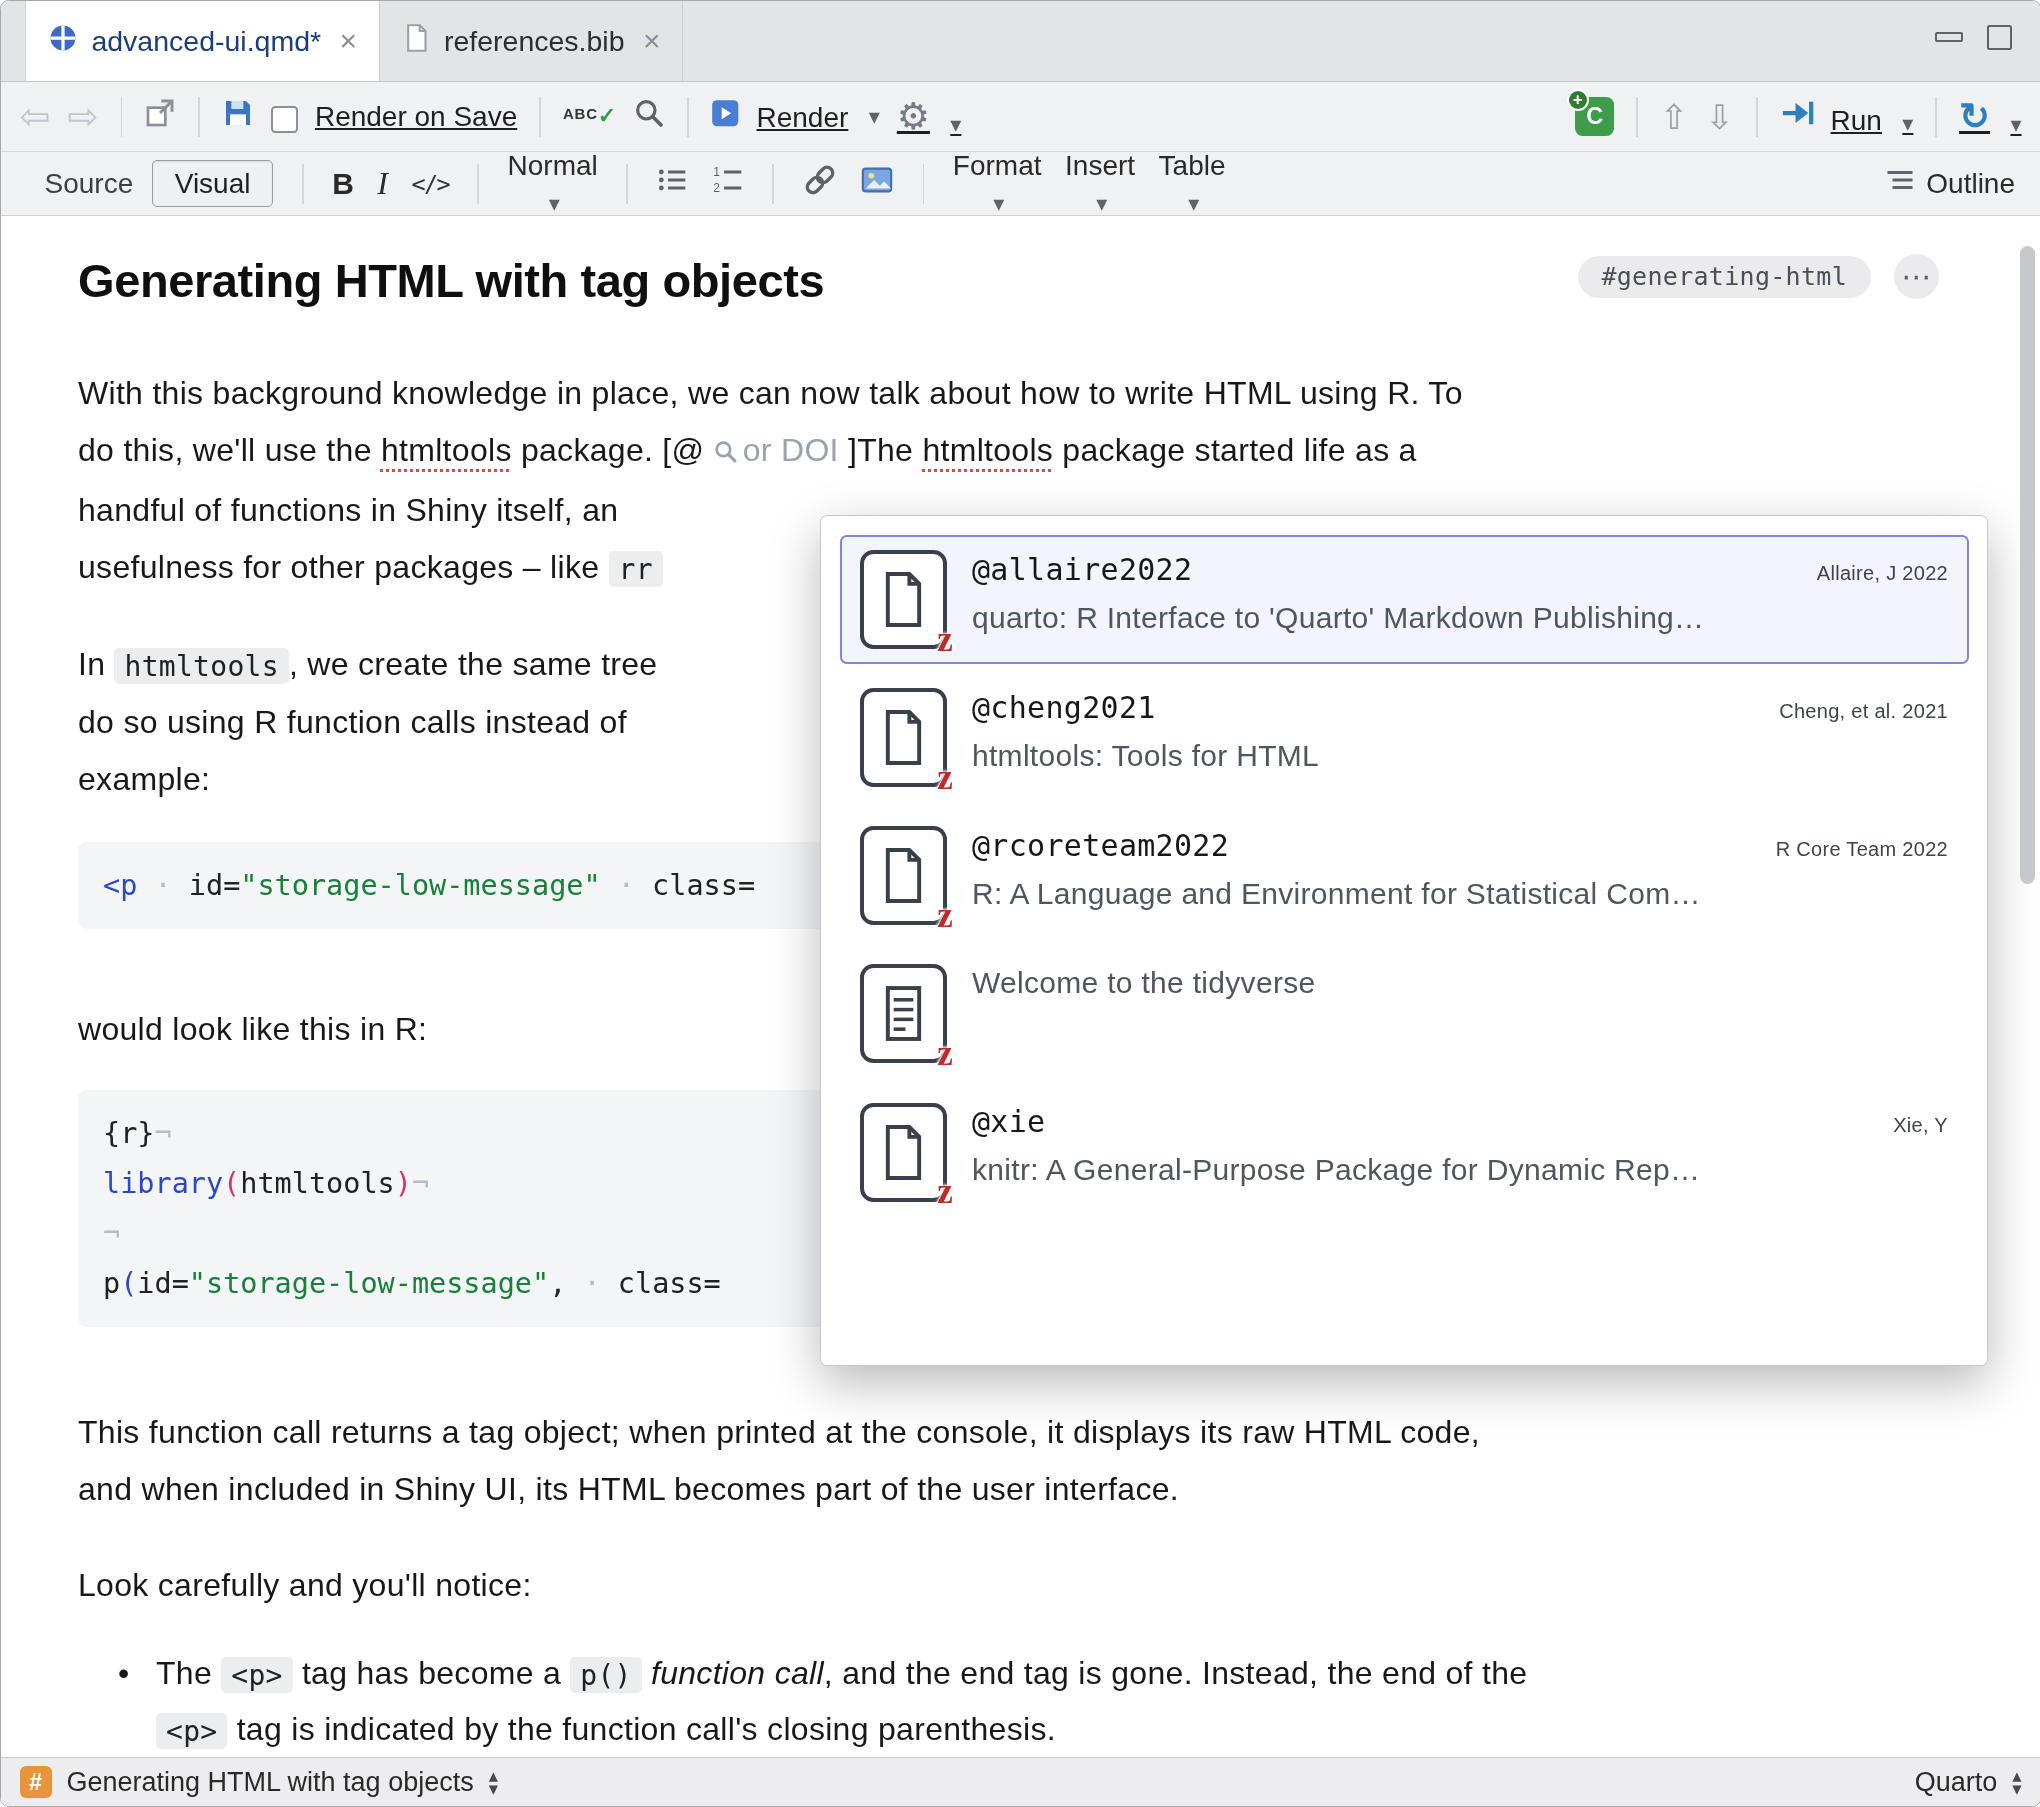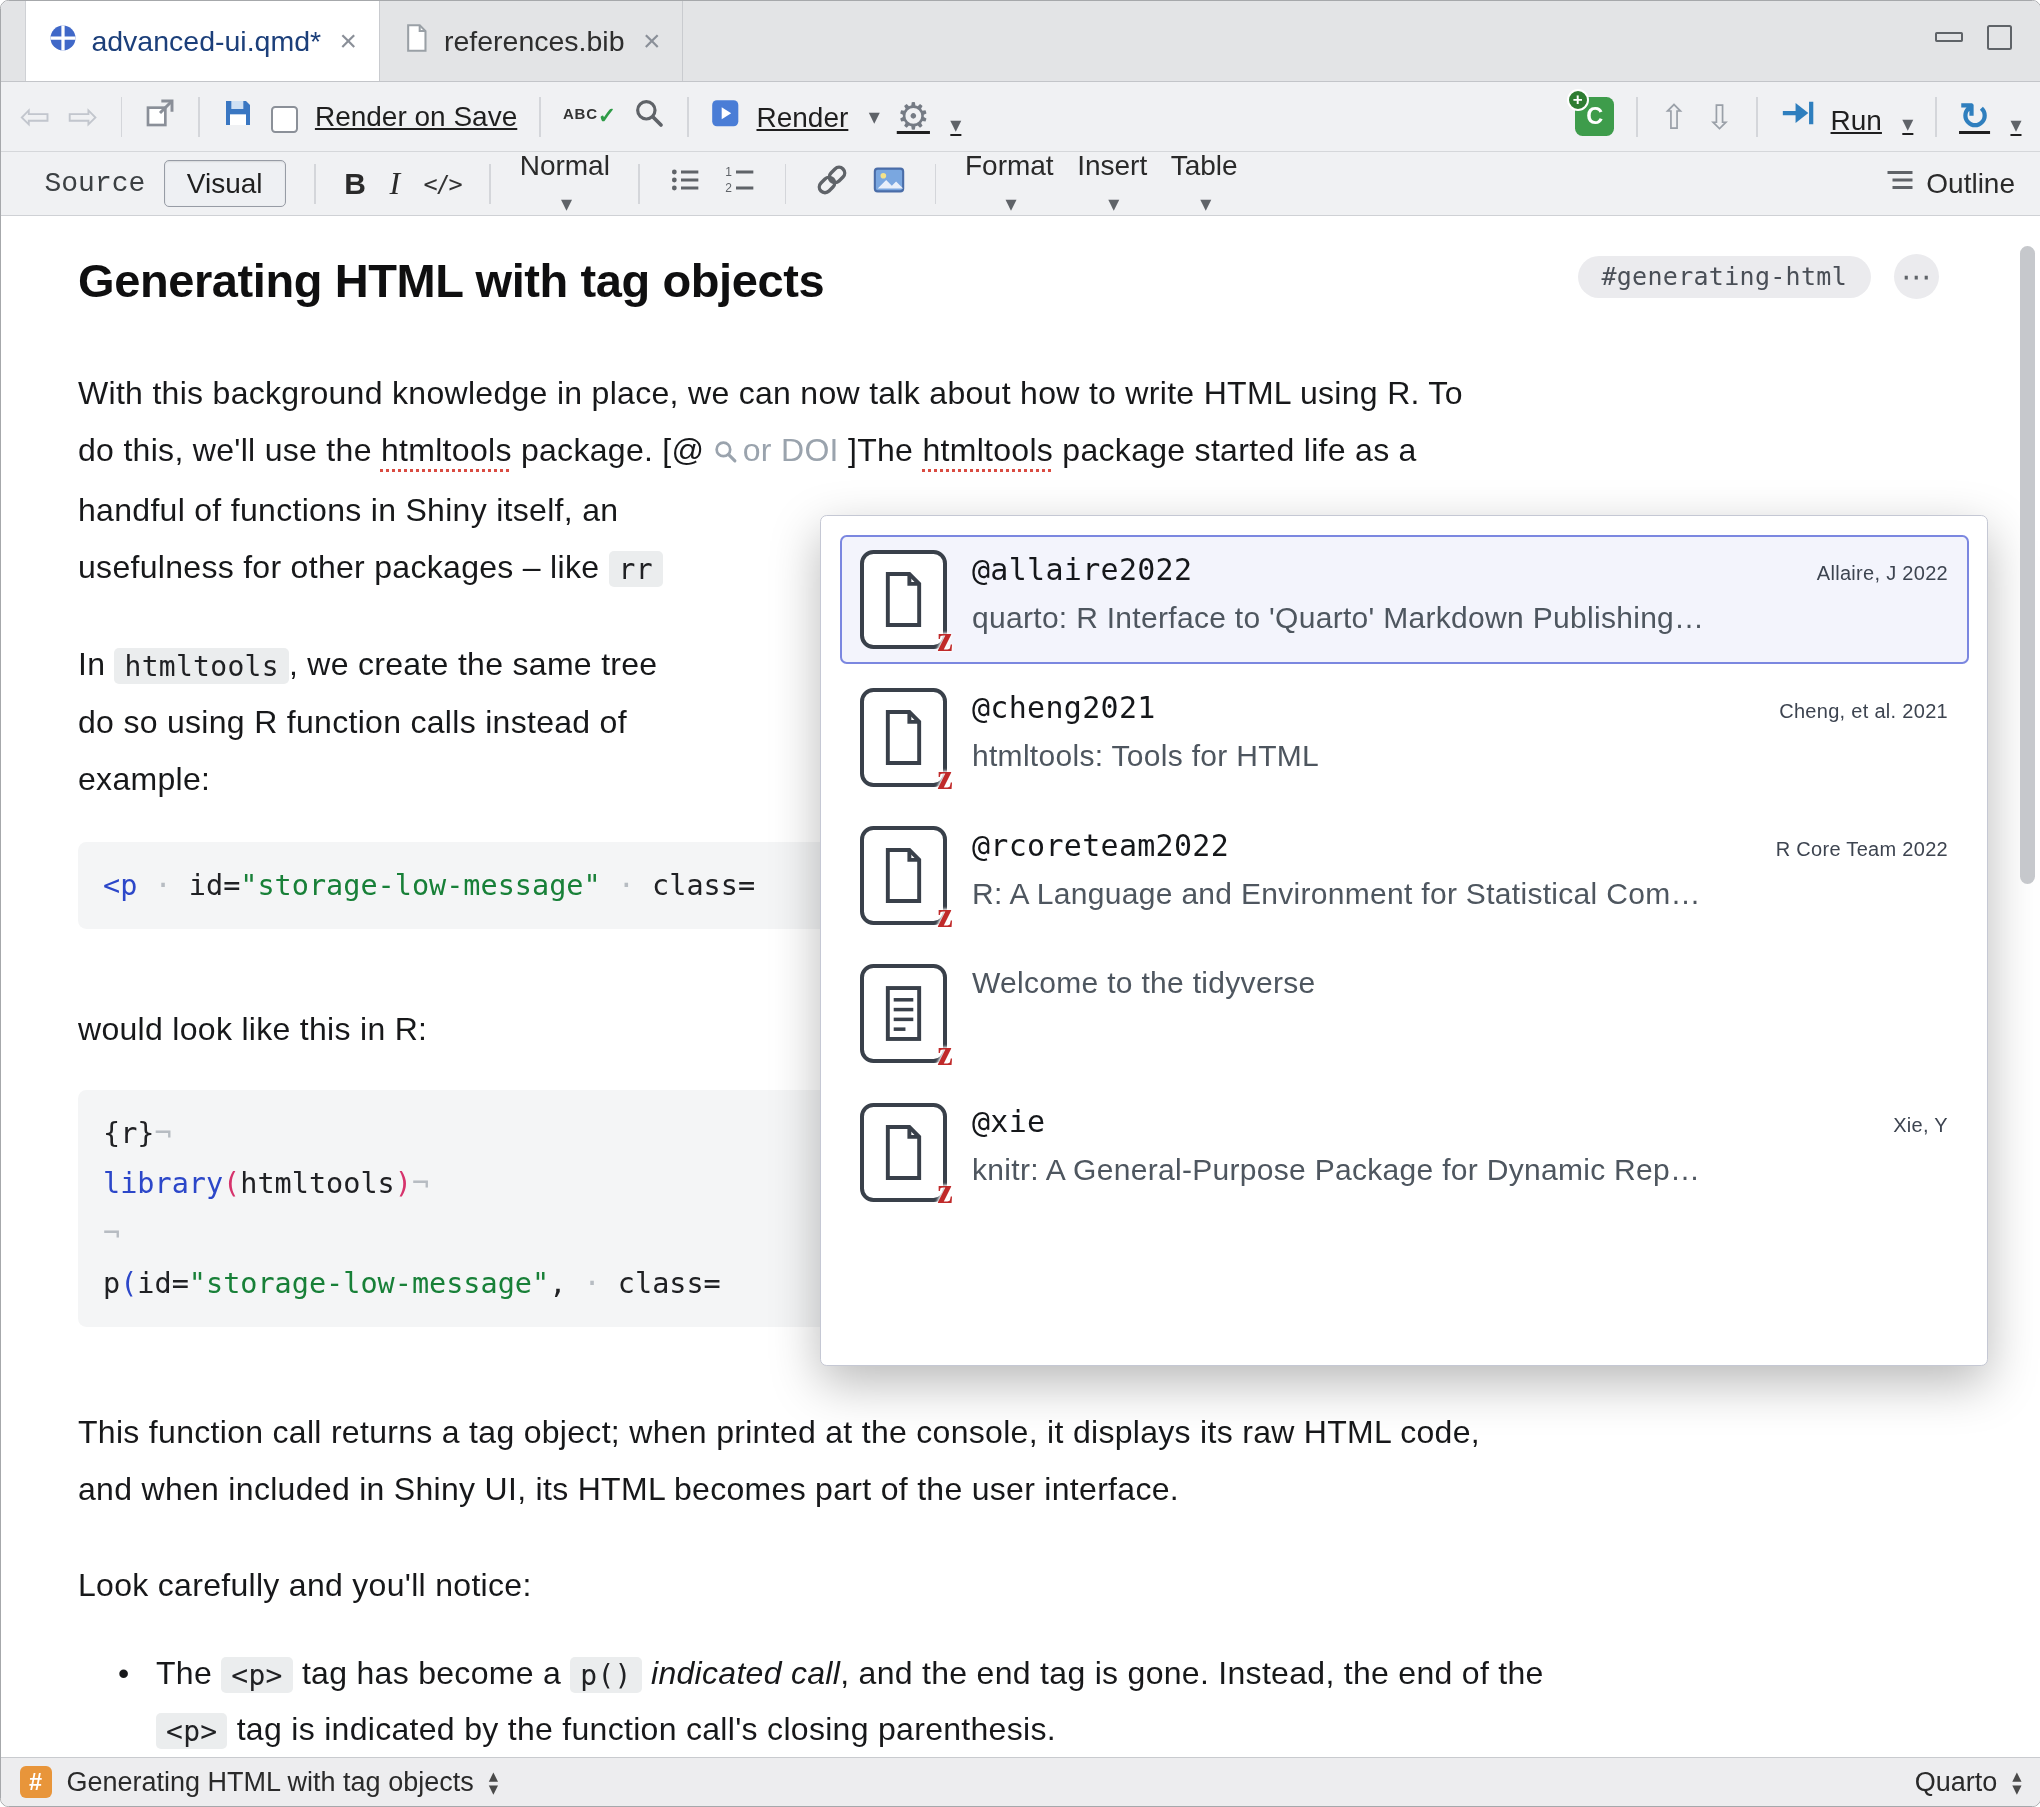--- a/index.html
+++ b/index.html
@@ -41,21 +41,21 @@
   .abc-icon { display:flex; flex-direction:row; align-items:flex-start; line-height:1; }
   .abc-text { font-size:15px; font-weight:bold; letter-spacing:0.8px; color:#333; }
   .abc-check { color:#2e9b46; font-size:22px; font-weight:bold; margin-top:-1.7px; }
   .chunk-icon { position:relative; width:39px; height:39px; background:#3e9c4b; border-radius:7.6px;
                 color:#fff; font-weight:bold; font-size:23.5px; display:flex; align-items:center; justify-content:center; }
   .chunk-plus { position:absolute; left:-8.4px; top:-8.4px; width:22px; height:22px; background:#2e7d32;
                 border:2.5px solid #fff; border-radius:50%; color:#fff; font-size:17px; font-weight:bold;
                 display:flex; align-items:center; justify-content:center; }
 
   .seg-toggle { display:flex; align-items:center; gap:0; }
-  .seg-label { color:#3c4043; padding:6.7px 18.5px;font-family:Liberation Mono, monospace; }
+  .seg-label { color:#3c4043; padding:6.7px 18.5px; }
   .seg-btn { border:1.7px solid #979ca5; background:#eef0f3; border-radius:5px; padding:6.7px 22px; color:#1f1f1f;
              box-shadow:inset 0 0.8px 1.7px rgba(0,0,0,0.12); }
   .fmt-bold { font-weight:bold; font-size:30px; }
   .fmt-italic { font-style:italic; font-family:"Liberation Serif",serif; font-size:32px; }
   .fmt-code { font-family:"DejaVu Sans Mono",monospace; font-size:23.5px; letter-spacing:-1.7px; color:#333; }
   .dd { display:flex; align-items:center; gap:8.4px;flex-direction:column; }
   .outline-group { display:flex; align-items:center; gap:11.7px; }
 
   
   .editor { position:relative; flex:1; background:#fff; overflow:hidden;
@@ -375,21 +375,21 @@
         <div class="line"><span>This function call returns a tag object; when printed at the console, it displays its raw HTML code,</span></div>
         <div class="line"><span>and when included in Shiny UI, its HTML becomes part of the user interface.</span></div>
       </div>
 
       <div class="para p4">
         <div class="line"><span>Look carefully and you'll notice:</span></div>
       </div>
 
       <div class="bullet">
         <div class="bullet-l1">
-          <span class="bdot">•</span><span>The </span><span class="codespan">&lt;p&gt;</span><span> tag has become a </span><span class="codespan">p()</span><span class="em"> indicated call</span><span>, and the end tag is gone. Instead, the end of the</span>
+          <span class="bdot">•</span><span>The </span><span class="codespan">&lt;p&gt;</span><span> tag has become a </span><span class="codespan">p()</span><span class="em"> function call</span><span>, and the end tag is gone. Instead, the end of the</span>
         </div>
         <div class="bullet-l2">
           <span class="codespan">&lt;p&gt;</span><span> tag is indicated by the function call's closing parenthesis.</span>
         </div>
       </div>
 
     </div>
 
     <div class="cite-popup">
 

